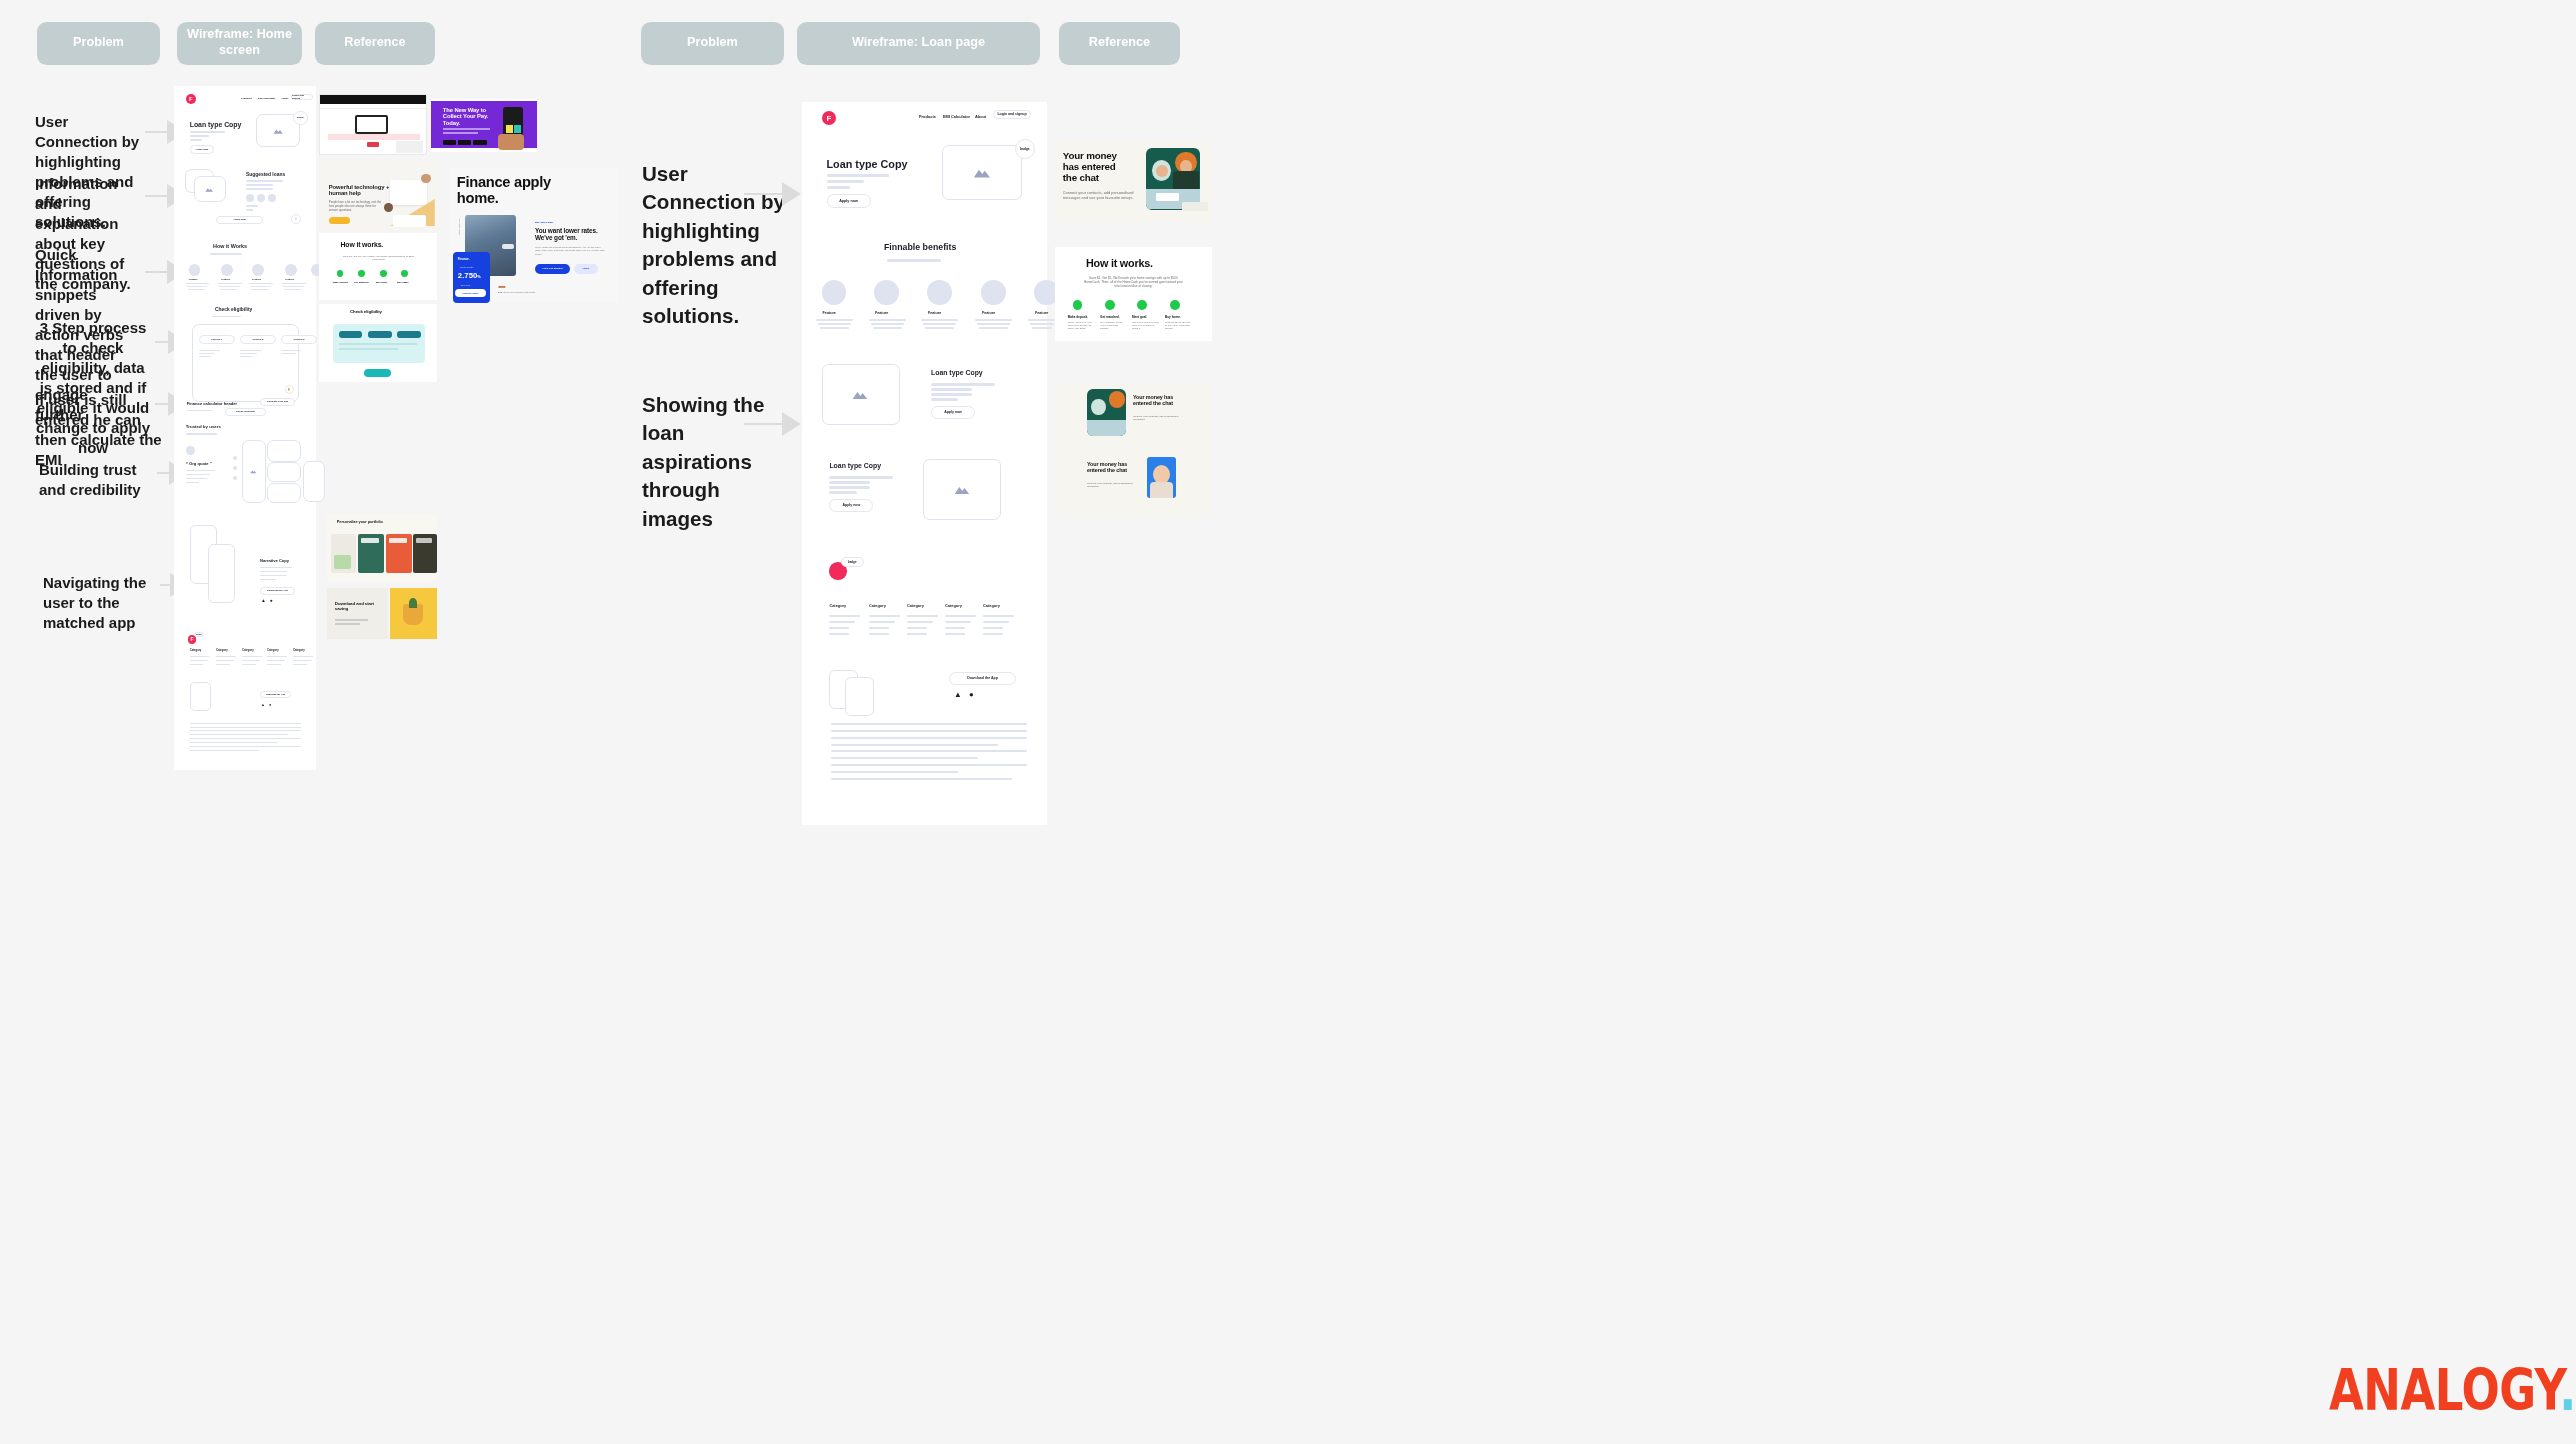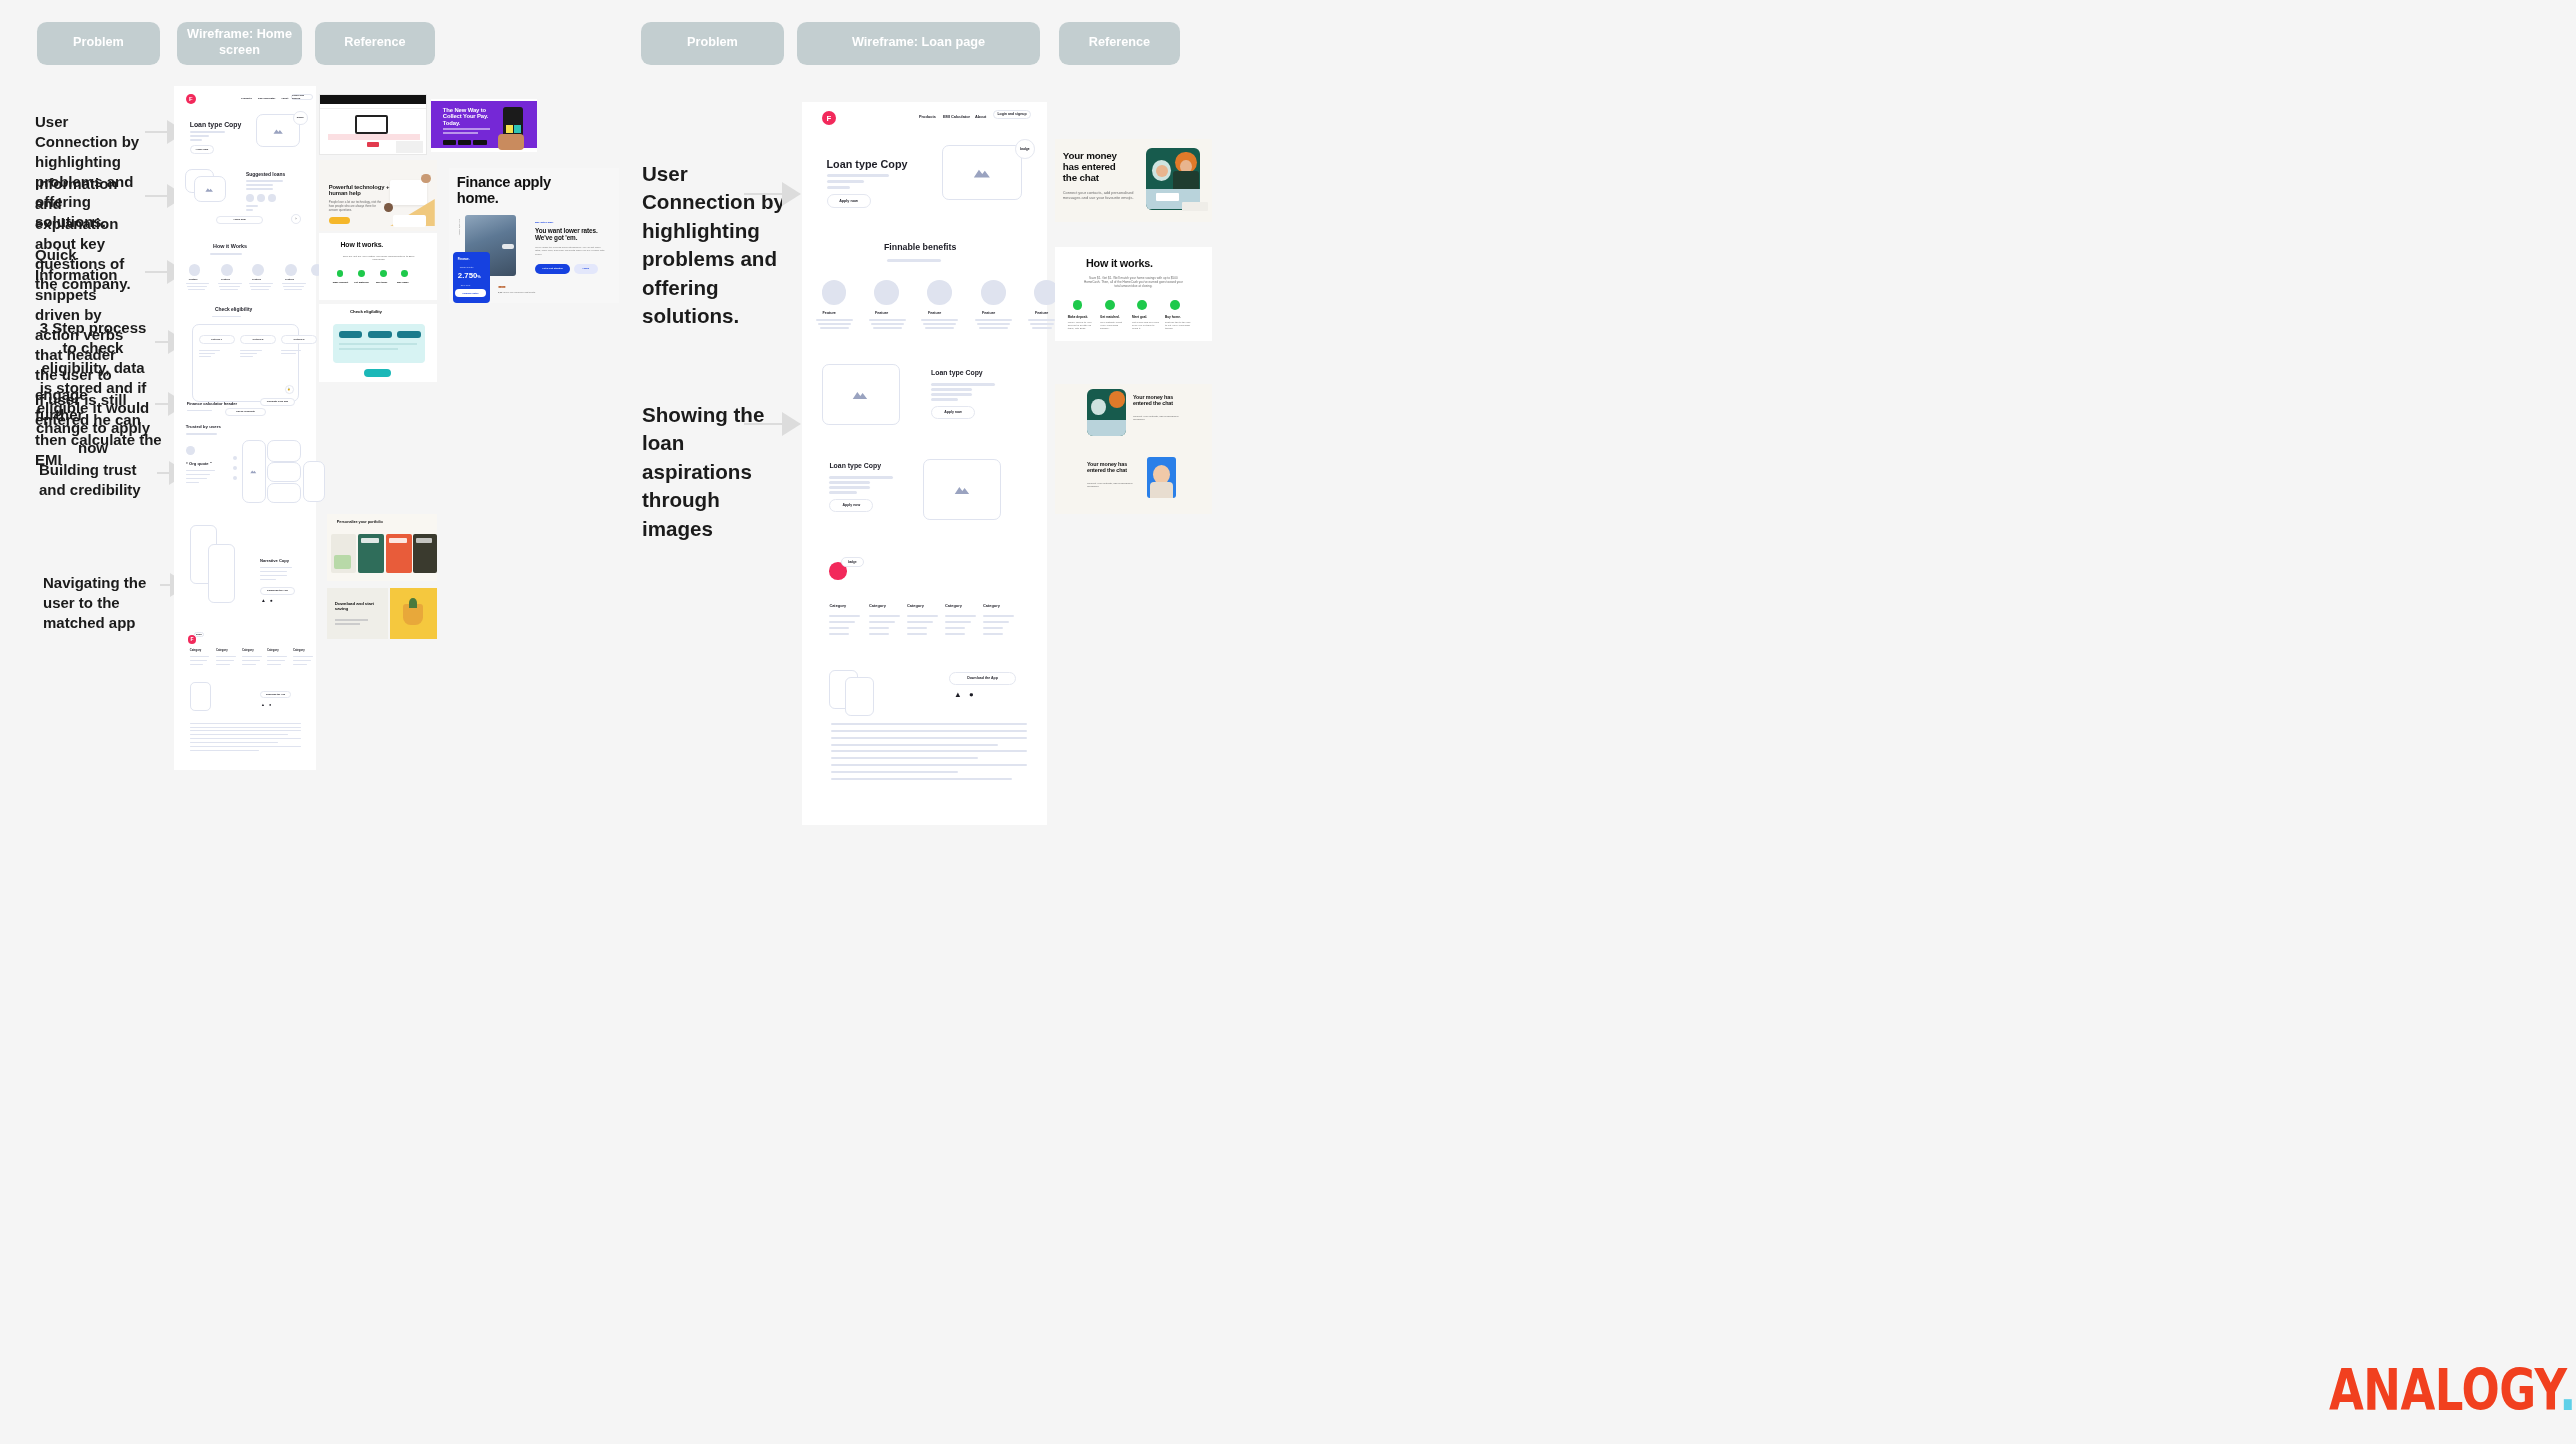--- a/index.html
+++ b/index.html
@@ -121,21 +121,21 @@
     <div class="shaft"></div>
       <div class="head"></div>
     </div>
 
   <div class="annot-lg" style="left:642px;top:160px;width:147px;">User Connection by highlighting problems and offering solutions.</div>
   <div class="arrow" style="left:744px;top:181px;width:57px;">
     <div class="shaft"></div>
       <div class="head"></div>
     </div>
 
-  <div class="annot-lg" style="left:642px;top:401px;width:147px;">Showing the loan aspirations through images</div>
+  <div class="annot-lg" style="left:642px;top:391px;width:147px;">Showing the loan aspirations through images</div>
   <div class="arrow" style="left:744px;top:411px;width:57px;">
     <div class="shaft"></div>
       <div class="head"></div>
     </div>
 
   <div class="board" style="left:174px;top:86px;width:142px;height:684px;">
 
     <div class="wf-logo" style="left:11.8px;top:7.8px;width:9.8px;height:9.8px;font-size:5.9px;">F</div>
     <div class="wf-nav" style="left:67px;top:10.8px;font-size:2.5px;">Products</div>
     <div class="wf-nav" style="left:84px;top:10.8px;font-size:2.5px;">EMI Calculator</div>

